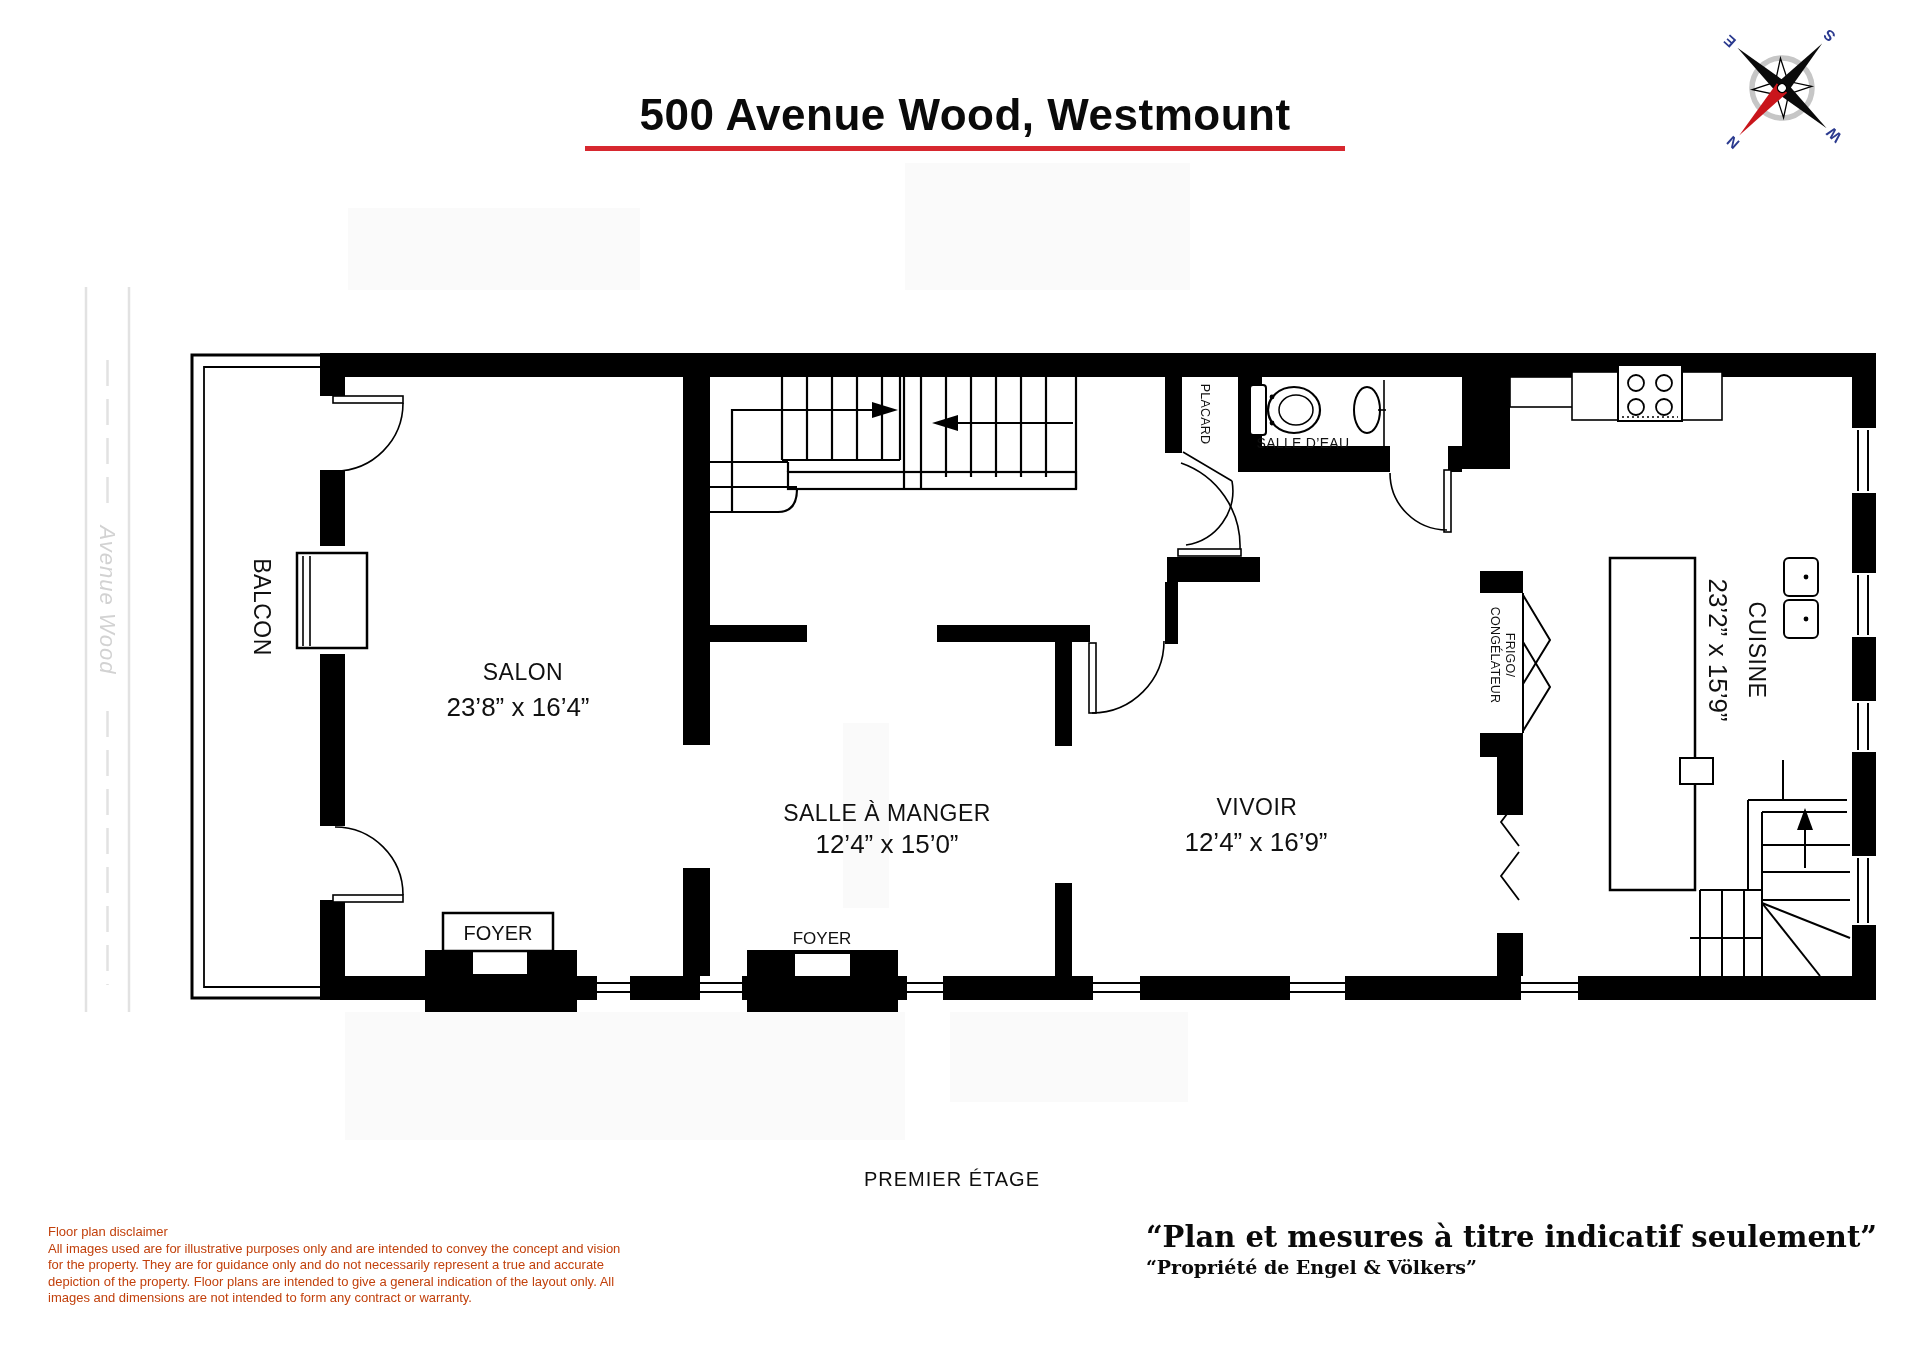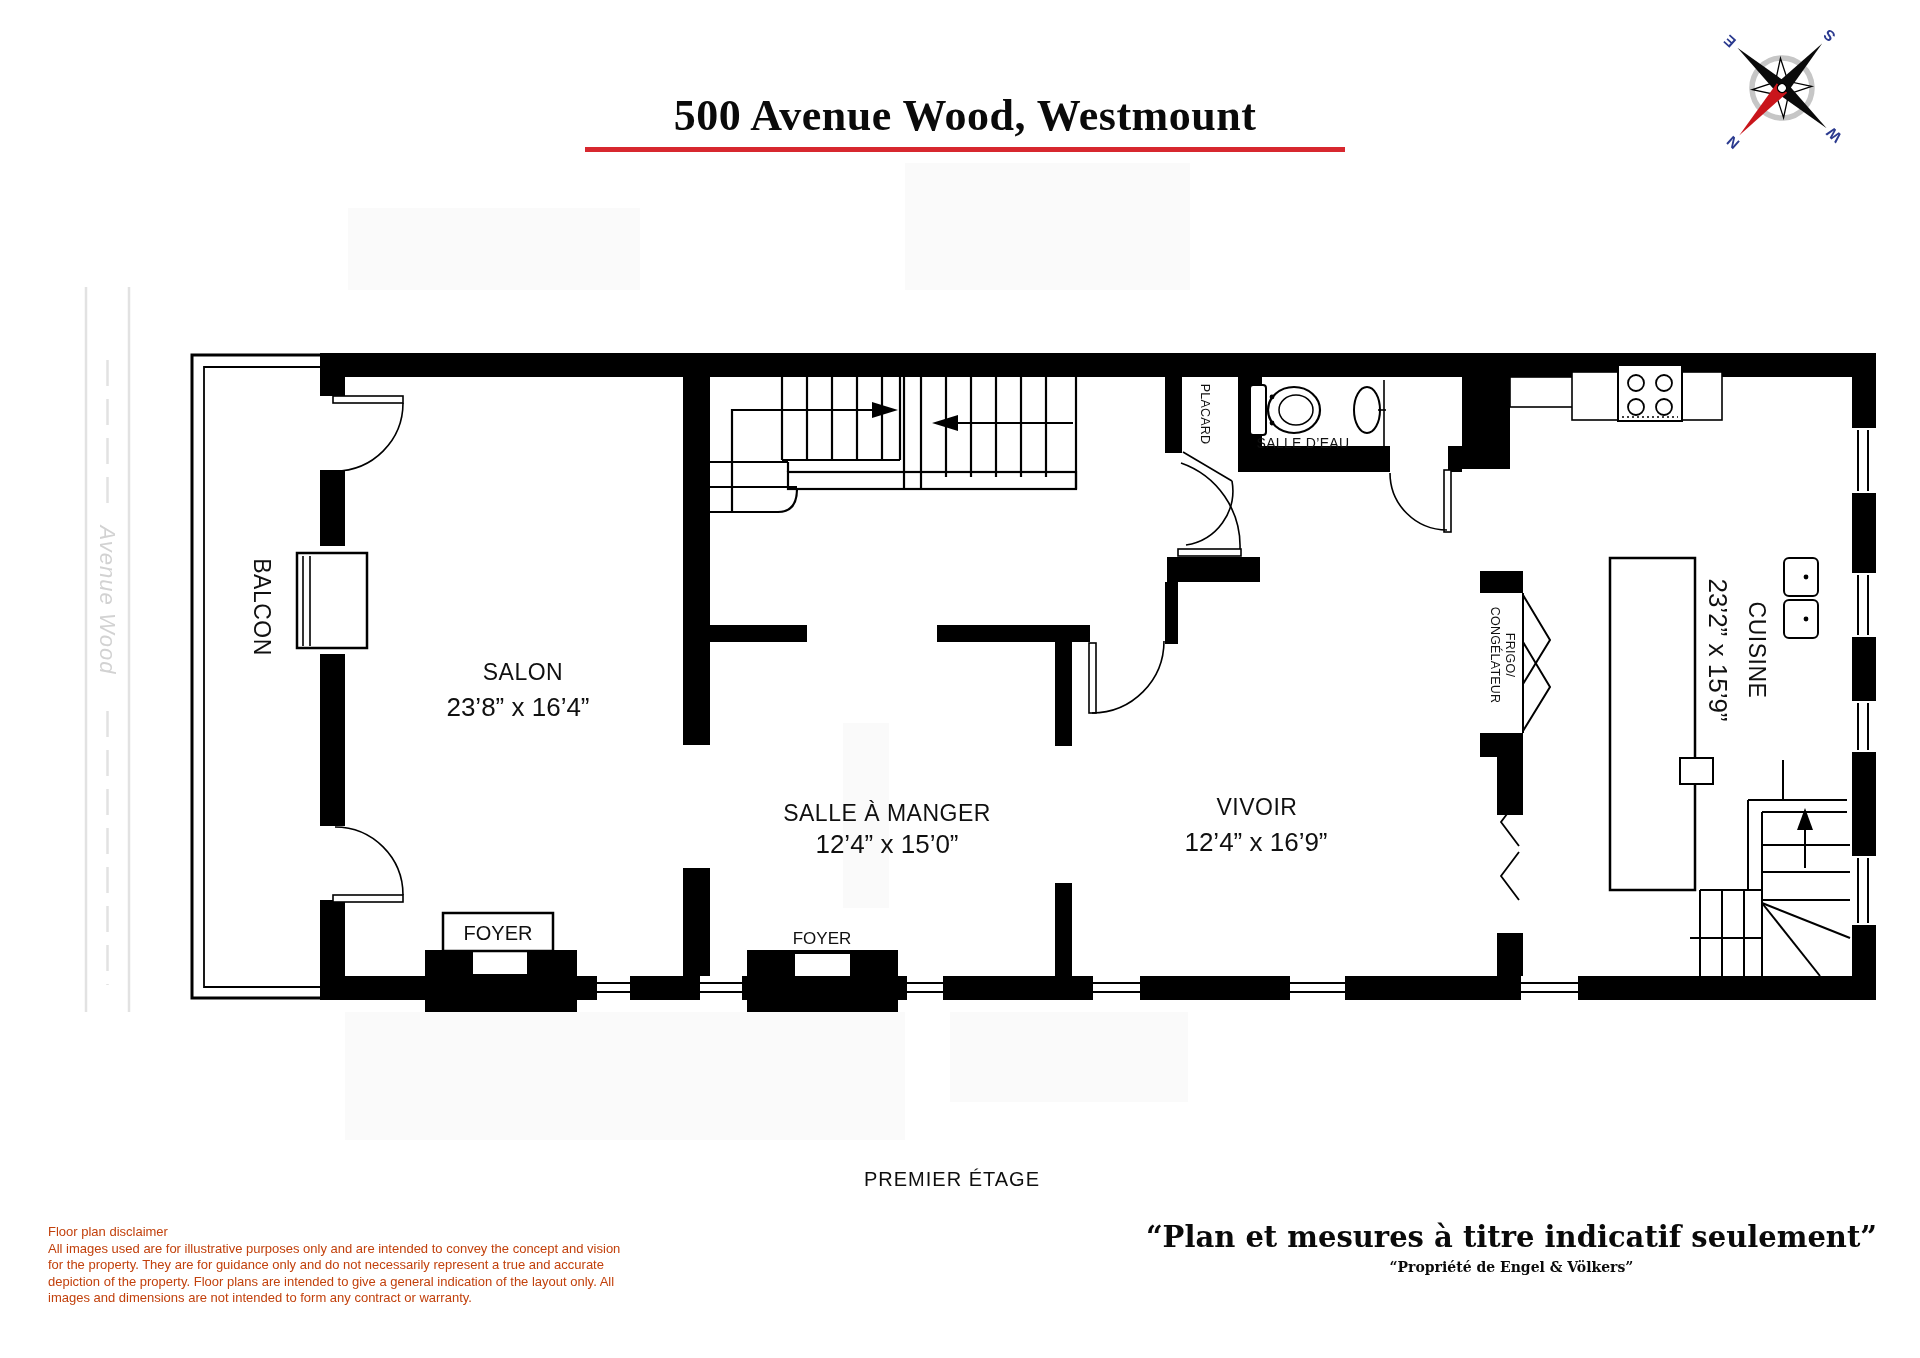--- a/index.html
+++ b/index.html
@@ -1,28 +1,28 @@
 <!DOCTYPE html>
 <html><head>
 <meta charset="utf-8">
 <style>
   html,body{margin:0;padding:0;background:#fff;}
   .page{position:relative;width:1920px;height:1358px;background:#fff;overflow:hidden;
         font-family:"Liberation Sans",sans-serif;color:#111;}
-  .header{position:absolute;top:90px;left:585px;width:760px;text-align:center;font-family:Liberation Serif, serif;}
+  .header{position:absolute;top:90px;left:585px;width:760px;text-align:center;}
   .header .title{font-size:44px;font-weight:bold;letter-spacing:.5px;color:#0a0a0a;white-space:nowrap;}
   .header .rule{height:5px;margin-top:6px;width:100%;}
   .plan-svg{position:absolute;left:0;top:0;width:1920px;height:1358px;}
   .compass-svg{position:absolute;left:1700px;top:8px;width:170px;height:170px;}
   .floor-label{position:absolute;top:1168px;left:0;right:16px;text-align:center;
                font-size:20px;letter-spacing:1px;color:#0f0f0f;}
-  .quotes{position:absolute;top:1220px;right:43px;text-align:center;
+  .quotes{position:absolute;top:1220px;right:43px;text-align:left;
           font-family:"DejaVu Serif",serif;font-weight:bold;color:#0a0a0a;}
   .quotes .q1{font-size:29px;line-height:34px;}
-  .quotes .q2{font-size:14px;line-height:26px;}
+  .quotes .q2{font-size:19px;line-height:26px;}
   .disclaimer{position:absolute;left:48px;top:1224px;width:600px;font-size:13px;
               line-height:16.5px;color:#c2410c;}
   svg text{font-family:"Liberation Sans",sans-serif;fill:#101010;}
   .room-name{font-size:23px;letter-spacing:.5px;}
   .room-dims{font-size:26px;}
   .small-label{font-size:14px;letter-spacing:.3px;}
   .tiny-label{font-size:12.5px;letter-spacing:.2px;}
   .street-label{font-size:22px;font-style:italic;fill:#d2d2d2;letter-spacing:1px;}
   .compass-letter{font-size:15px;font-weight:bold;fill:#2b3a8f;}
 </style>

